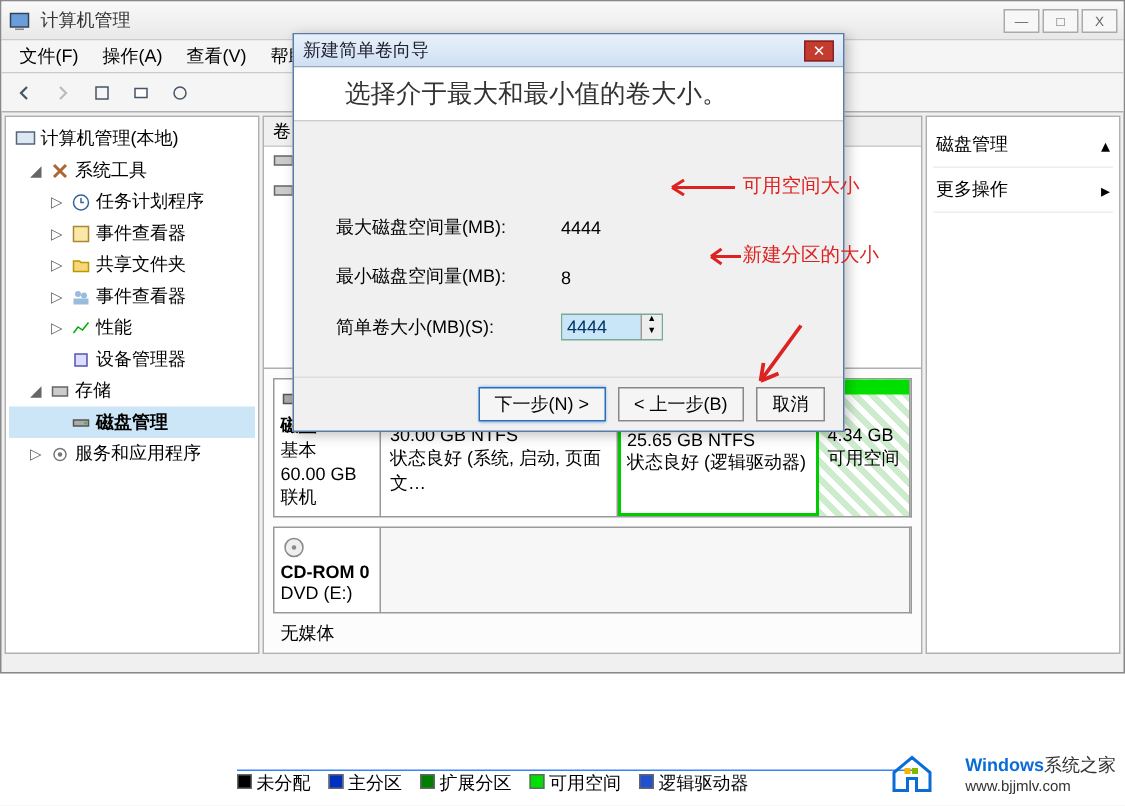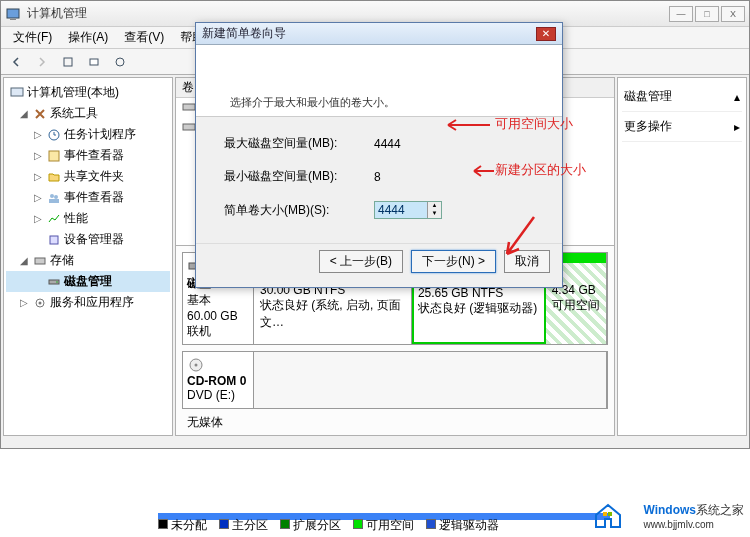--- a/index.html
+++ b/index.html
@@ -43,32 +43,32 @@
     .graphical { position: absolute; bottom: 0; left: 0; right: 0; height: 190px; border-top: 1px solid #b0b0b0; background: #fcfcfc; padding: 6px; }
     .disk-row { display: flex; margin-bottom: 6px; }
     .disk-label { width: 72px; border: 1px solid #999; padding: 4px; background: #fff; font-size: 11px; }
     .disk-label .disk-icon { width: 18px; height: 18px; display: block; }
     .partitions { flex: 1; display: flex; border: 1px solid #999; border-left: none; }
     .partition { border-right: 1px solid #999; padding: 4px 6px; font-size: 11px; background: #fff; position: relative; }
     .partition .stripe { position: absolute; top: 0; left: 0; right: 0; height: 10px; }
     .partition .pcontent { margin-top: 12px; }
     .partition.selected { outline: 2px solid #0c0; outline-offset: -2px; }
     
-    .legend { position: absolute; bottom: 8px; left: 158px; right: 140px; height: 16px; border-top: 7px solid #3b82f6; padding-top: 2px; display: flex; gap: 12px; font-size: 11px; align-items: center; }
+    .legend { position: absolute; bottom: 8px; left: 158px; right: 140px; height: 16px; border-top: 1px solid #3b82f6; padding-top: 2px; display: flex; gap: 12px; font-size: 11px; align-items: center; }
     .legend .swatch { width: 10px; height: 10px; display: inline-block; border: 1px solid #666; margin-right: 3px; }
     
     
     .wizard { position: absolute; top: 22px; left: 195px; width: 368px; height: 266px; background: #f0f0f0; border: 1px solid #5a7aa8; box-shadow: 2px 2px 8px rgba(0,0,0,0.25); z-index: 50; }
     .wizard .wtitle { height: 22px; background: linear-gradient(#e8f1fb, #cfe0f3); display: flex; align-items: center; padding: 0 6px; border-bottom: 1px solid #9ab; }
     .wizard .wtitle .t { flex: 1; font-size: 12px; color: #223; }
     .wizard .wtitle .close { width: 20px; height: 14px; background: #c43b2f; color: #fff; display: flex; align-items: center; justify-content: center; font-size: 10px; cursor: pointer; border: 1px solid #822; }
     .wizard .wheader { padding: 6px 24px; background: #fff; border-bottom: 1px solid #ccc; }
     .wizard .wheader .h1 { font-weight: bold; margin-bottom: 2px; }
-    .wizard .wheader .h2 { font-size: 11px; color: #333; padding-left: 10px; margin-top: 44px; }
-    .wizard .wbody { padding: 18px 14px 8px 28px; }
+    .wizard .wheader .h2 { font-size: 17px; color: #333; padding-left: 10px; }
+    .wizard .wbody { padding: 18px 14px 8px 28px; margin-top: 44px; }
     .wizard .wrow { display: flex; align-items: center; margin-bottom: 16px; font-size: 12px; }
     .wizard .wrow .label { width: 150px; }
     .wizard .wrow .value { width: 80px; }
     .wizard .spinner { display: inline-flex; border: 1px solid #7a9; }
     .wizard .spinner input { width: 52px; border: none; padding: 1px 3px; background: #c8e6f8; color: #036; font-size: 12px; }
     .wizard .spinner .sbtn { width: 14px; background: #eee; border-left: 1px solid #999; display: flex; flex-direction: column; }
     .wizard .spinner .sbtn span { flex: 1; font-size: 6px; text-align: center; cursor: pointer; }
     .wizard .wbuttons { padding: 6px 12px; display: flex; justify-content: flex-end; gap: 8px; border-top: 1px solid #ddd; }
     .wizard .wbtn { padding: 2px 10px; border: 1px solid #888; background: #f5f5f5; cursor: pointer; font-size: 12px; }
     .wizard .wbtn.default { border: 1px solid #2a6db8; box-shadow: 0 0 2px #5b9de0; }
@@ -366,22 +366,22 @@
       <span class="spinner">
         <input type="text" value="4444" style="">
         <span class="sbtn">
           <span>▲</span>
           <span>▼</span>
         </span>
       </span>
     </div>
   </div>
   <div class="wbuttons">
+    <button class="wbtn default">下一步(N) &gt;</button>
     <button class="wbtn">&lt; 上一步(B)</button>
-    <button class="wbtn default">下一步(N) &gt;</button>
     <button class="wbtn">取消</button>
   </div>
 </div>
 
 <div class="annot" style="top:115px; left:495px;">可用空间大小</div>
 <div class="arrow-red" style="top:118px; left:440px;">
   <svg width="50" height="14">
       <path d="M50 7 L8 7 M8 7 L16 2 M8 7 L16 12" stroke="#d22" stroke-width="2" fill="none"></path>
     </svg>
 </div>

